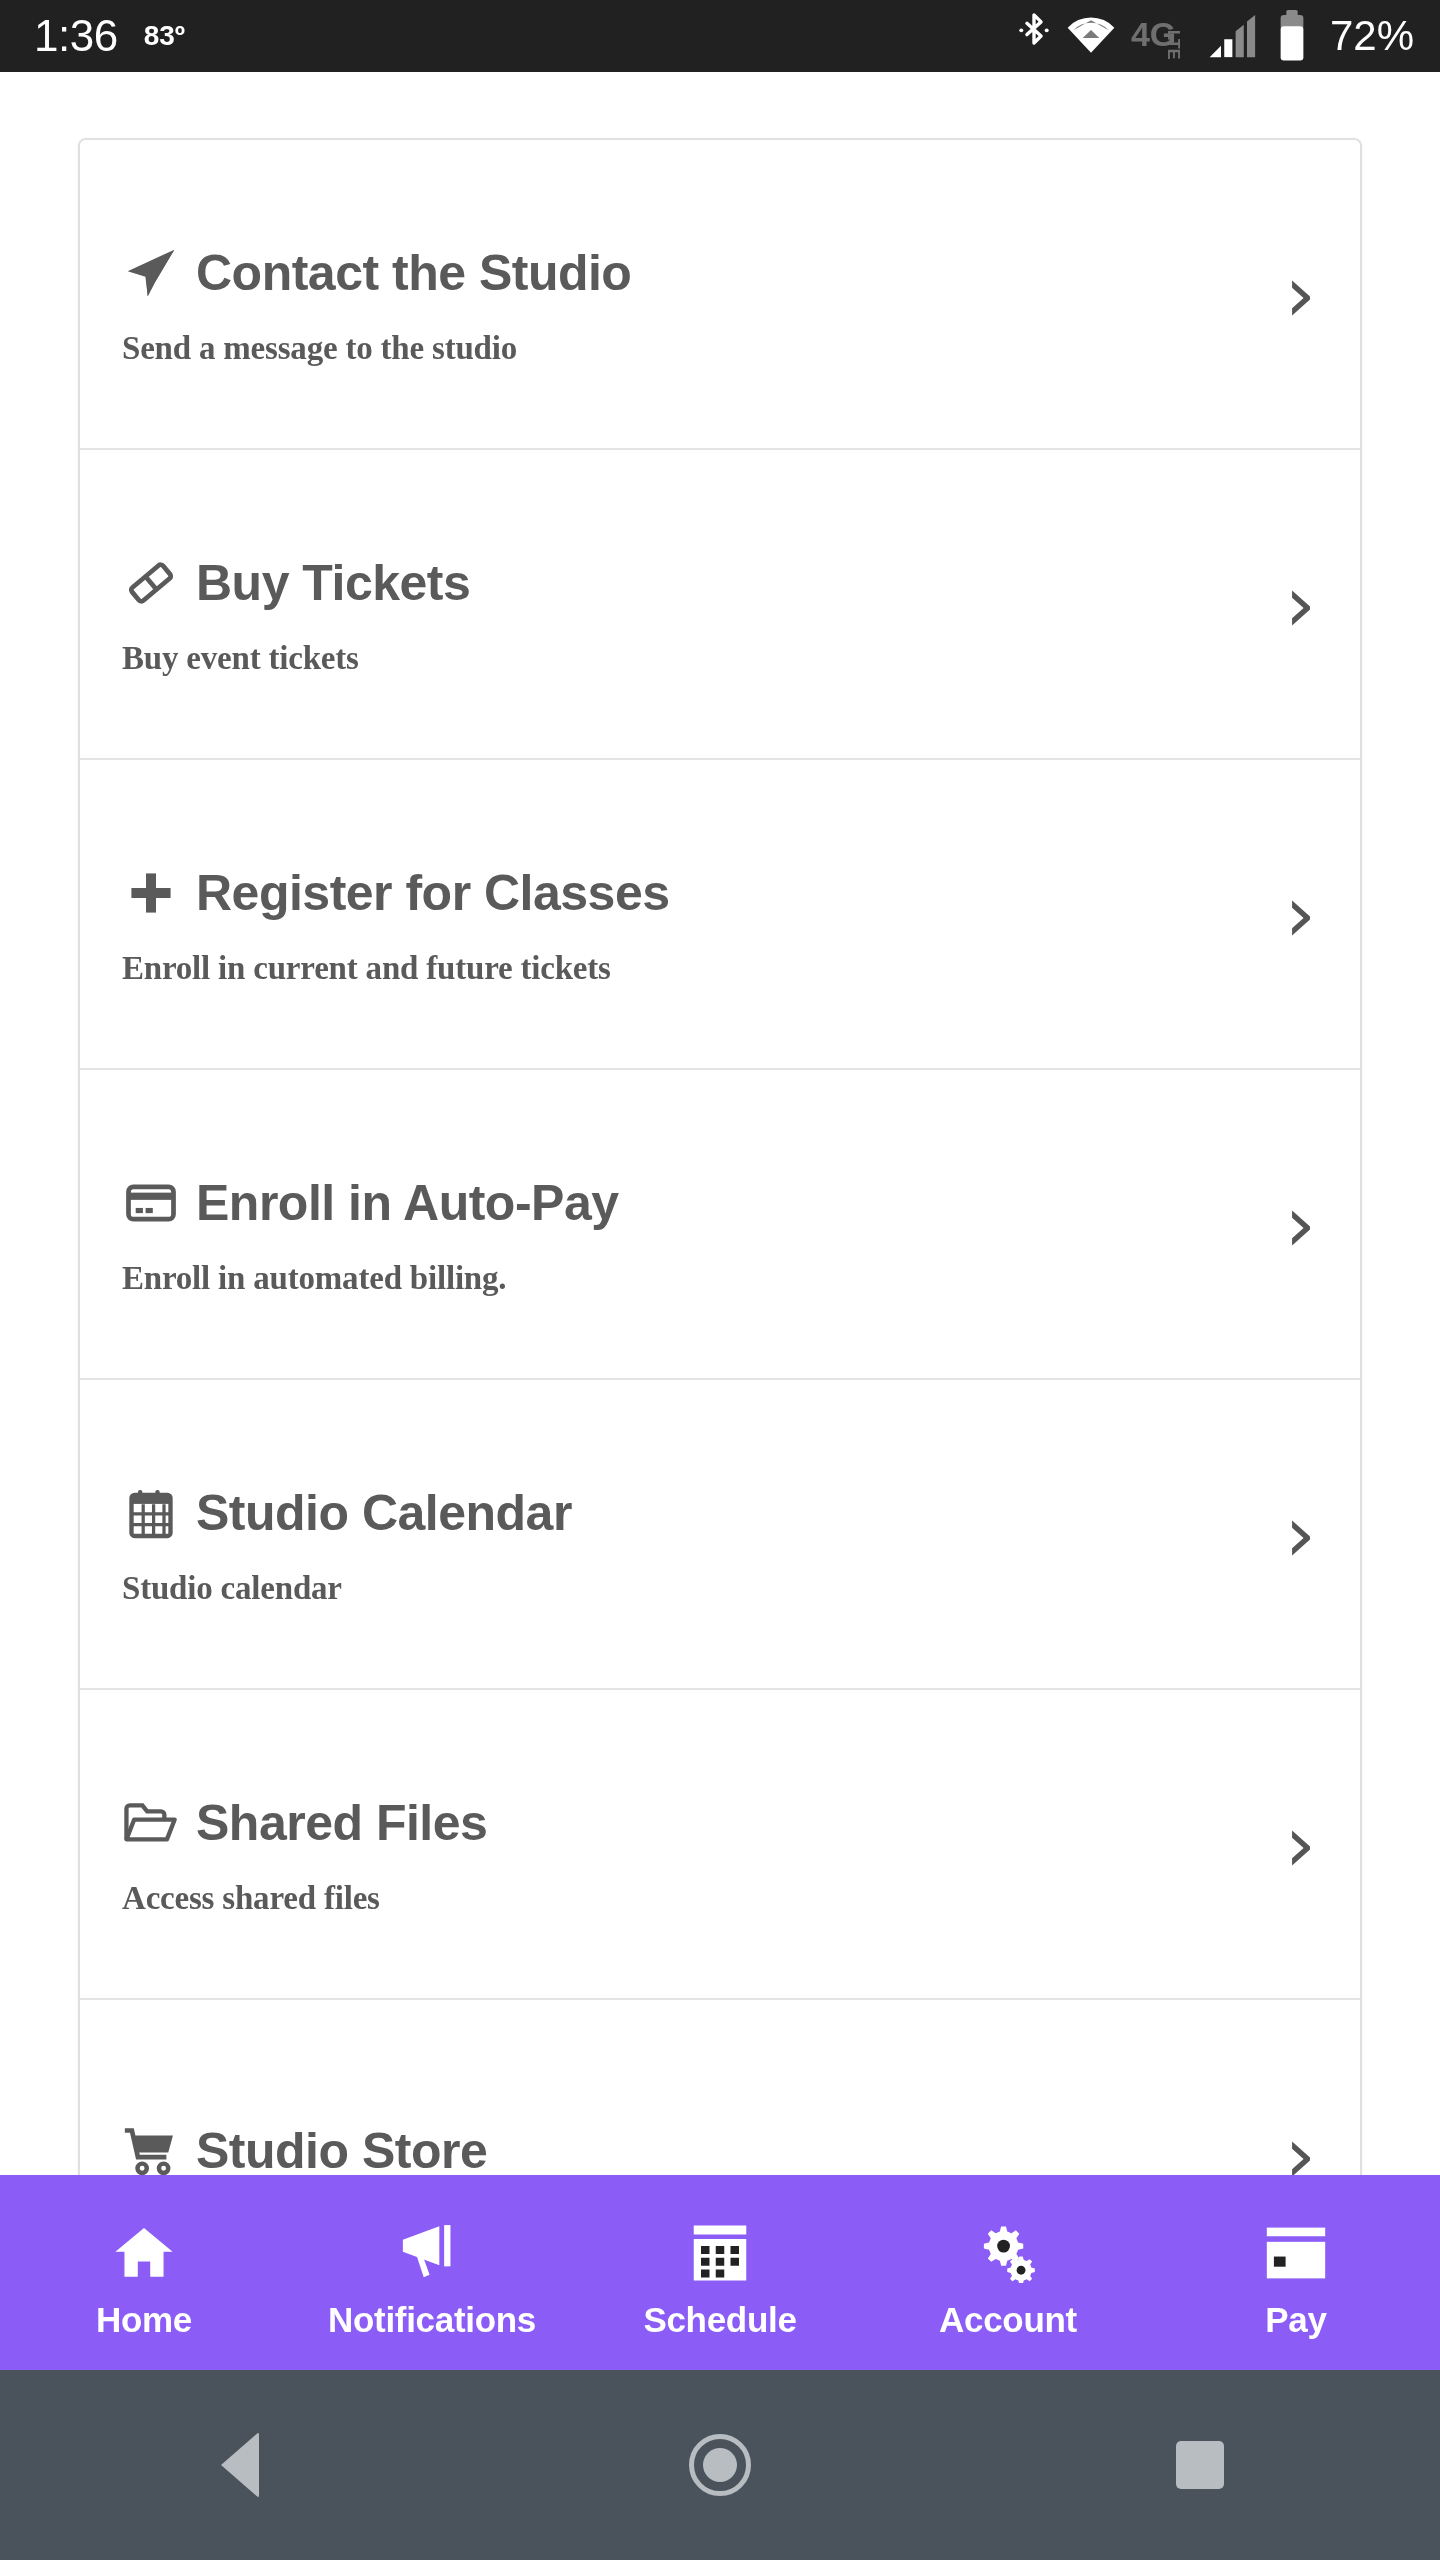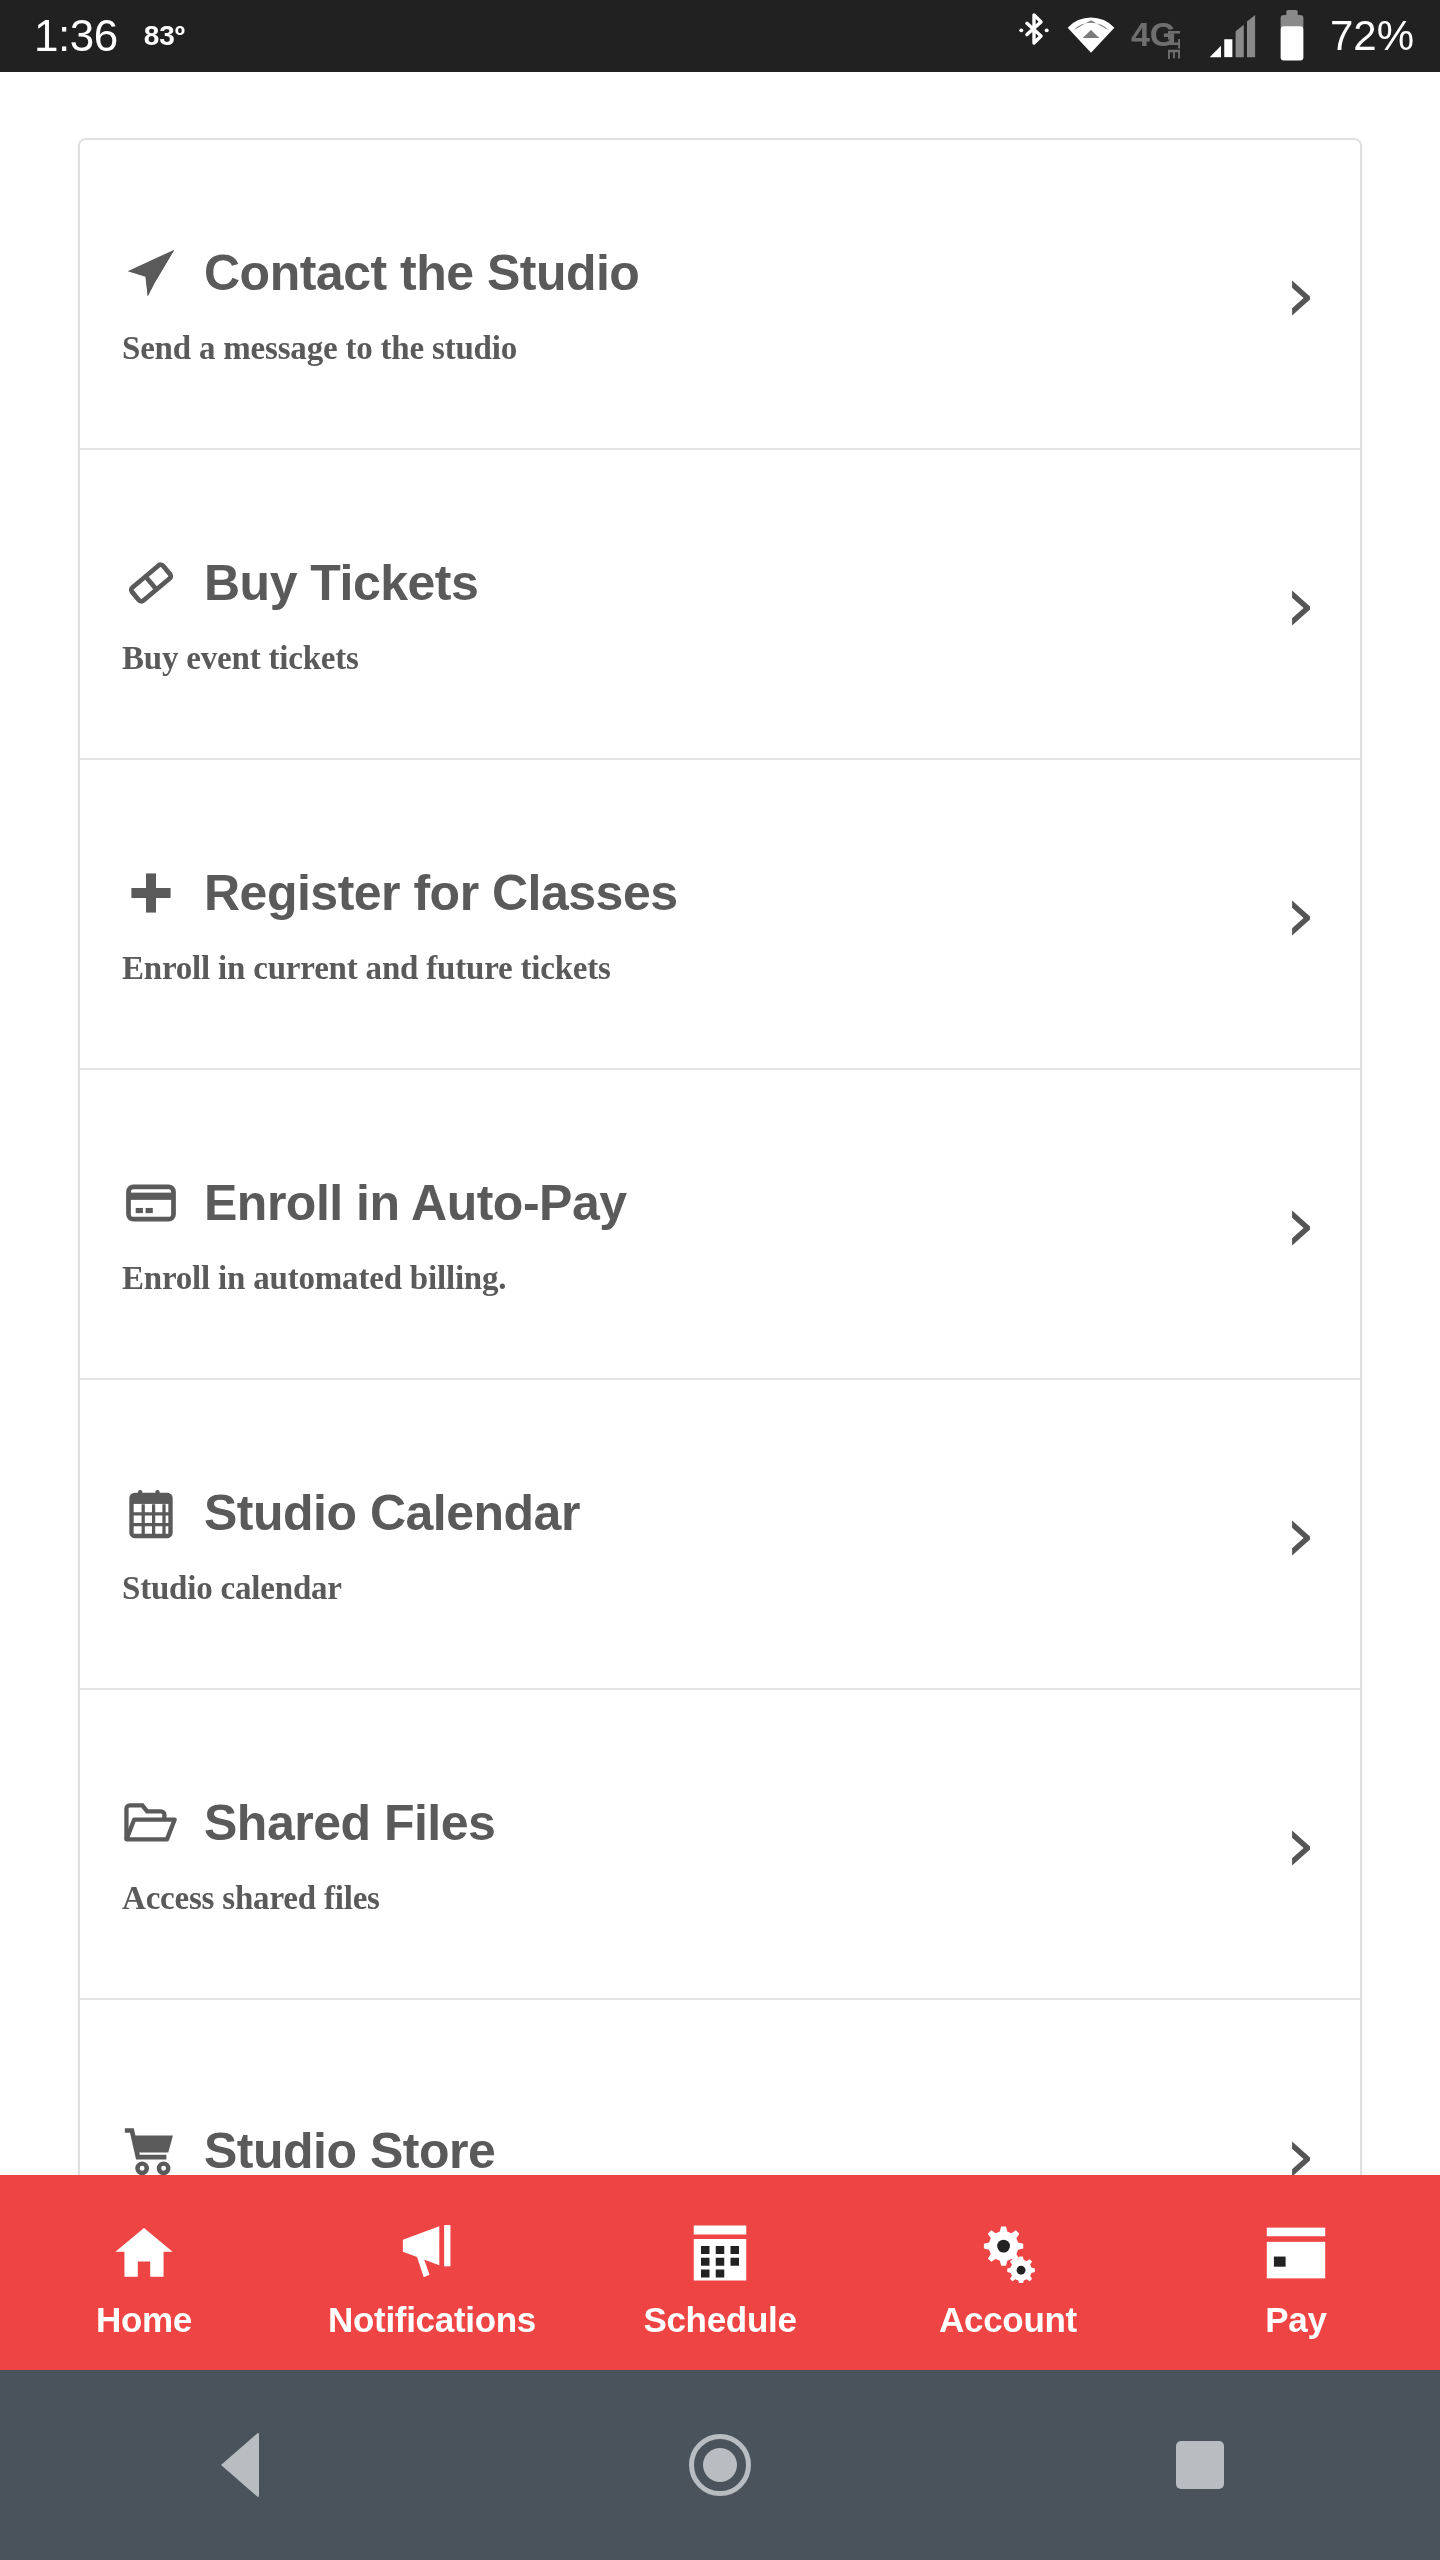--- a/index.html
+++ b/index.html
@@ -42,21 +42,21 @@
   }
   .row {
     position: relative;
     height: 310px;
     border-bottom: 2px solid #e4e4e4;
     padding: 0 44px 0 42px;
     display: flex; flex-direction: column; justify-content: center;
     background: #ffffff;
   }
   .row:last-child { border-bottom: none; }
-  .row-head { display: flex; align-items: center; gap: 24px; margin-bottom: 30px; margin-top: 21px; }
+  .row-head { display: flex; align-items: center; gap: 16px; margin-bottom: 30px; margin-top: 21px; }
   .row-icon { width: 58px; height: 58px; display: flex; align-items: center; justify-content: center; flex: 0 0 auto; }
   .row-icon svg { display: block; }
   .row-title {
     font-size: 50px; font-weight: 700; color: #5a5a5a;
     letter-spacing: -0.5px; white-space: nowrap; line-height: 1;
   }
   .row-sub {
     font-size: 33px; font-weight: 700; color: #5a5a5a;
     letter-spacing: -0.2px; line-height: 1; white-space: nowrap; font-family: Liberation Serif, serif;
   }
@@ -64,21 +64,21 @@
     position: absolute; right: 44px; top: 50%;
     transform: translateY(-50%);
     font-size: 78px; font-weight: 400; color: #555555;
     line-height: 1; font-family: "DejaVu Sans", sans-serif;
   }
 
   
   .tabbar {
     position: absolute; left: 0; top: 2175px;
     width: 1440px; height: 196px;
-    background: #ef4444;
+    background: #8b5cf6;
     display: flex; align-items: stretch;
   }
   .tab {
     flex: 1 1 0; display: flex; flex-direction: column;
     align-items: center; justify-content: center; gap: 16px;
     padding-top: 10px;
   }
   .tab-ico { height: 66px; display: flex; align-items: center; justify-content: center; }
   .tab-ico svg { display: block; }
   .tab-label {

